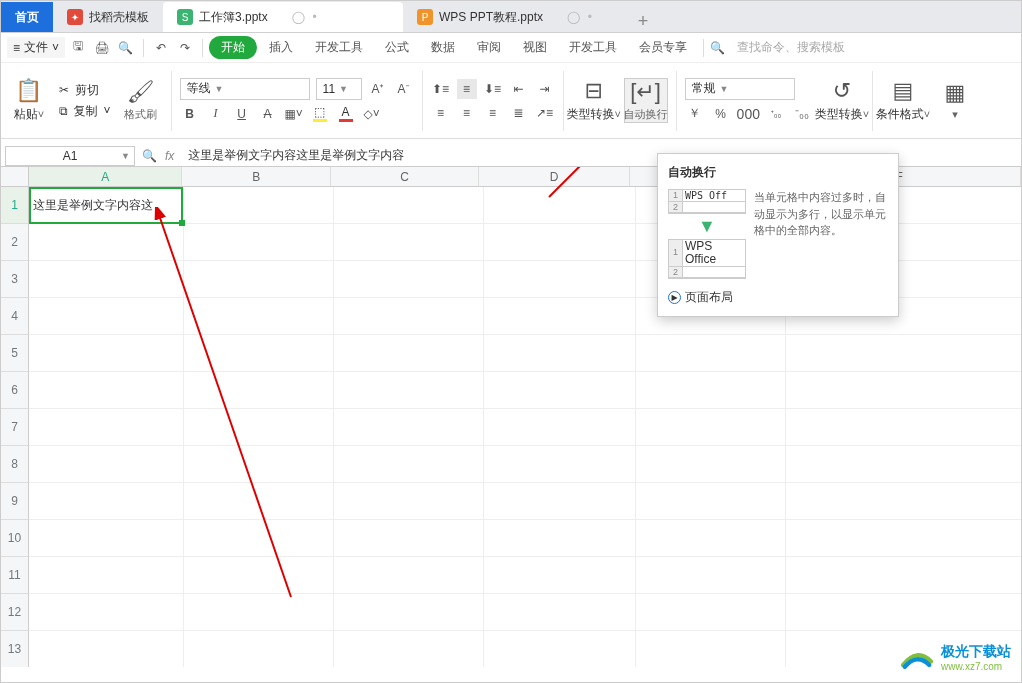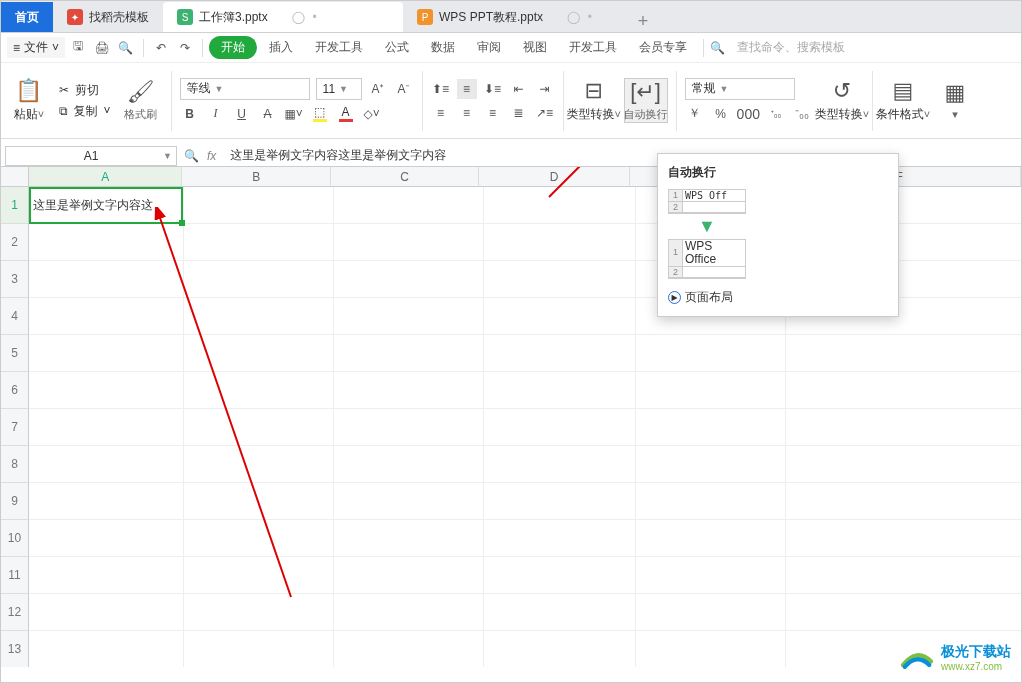--- a/index.html
+++ b/index.html
@@ -32,21 +32,21 @@
 .rvs{width:1px;height:60px;background:#e5e5e5;}
 .select{border:1px solid #ccc;height:22px;display:flex;align-items:center;padding:0 6px;gap:4px;background:#fff;}
 .select .dd{color:#888;font-size:9px;}
 .smbtn{min-width:20px;height:20px;display:flex;align-items:center;justify-content:center;color:#555;}
 .B{font-weight:bold;}
 .I{font-style:italic;font-family:serif;}
 .U{text-decoration:underline;}
 .colorbar{display:flex;flex-direction:column;align-items:center;}
 .colorbar .bar{width:14px;height:3px;}
 .fx-bar{height:22px;display:flex;align-items:center;border-bottom:1px solid #ccc;margin-top:6px;}
-.namebox{width:172px;border:1px solid #ccc;height:20px;display:flex;align-items:center;justify-content:center;margin-left:4px;position:relative;}
+.namebox{width:130px;border:1px solid #ccc;height:20px;display:flex;align-items:center;justify-content:center;margin-left:4px;position:relative;}
 .namebox .dd{position:absolute;right:4px;color:#888;font-size:9px;}
 .fxico{width:30px;text-align:center;color:#888;}
 .fxlabel{font-style:italic;color:#888;margin-right:6px;}
 .fxinput{flex:1;padding:0 8px;}
 .grid-area{position:relative;height:500px;overflow:hidden;}
 .colheads{display:flex;margin-left:28px;height:20px;}
 .colheads .ch{border-right:1px solid #ddd;border-bottom:1px solid #ccc;background:#f5f6f7;display:flex;align-items:center;justify-content:center;color:#666;}
 .corner{position:absolute;left:0;top:0;width:28px;height:20px;background:#f5f6f7;border-right:1px solid #ccc;border-bottom:1px solid #ccc;}
 .rows{position:absolute;left:0;top:20px;}
 .row{display:flex;height:37px;}
@@ -404,20 +404,21 @@
         <div class="mrow">
             <div class="mh" style="line-height:24px">1</div>
             <div class="mc" style="white-space:normal;line-height:12px;"><span>WPS</span><br><span>Office</span></div>
           </div>
         <div class="mrow">
             <div class="mh">2</div>
             <div class="mc"></div>
           </div>
       </div>
     </div>
+    <div class="tt-desc">当单元格中内容过多时，自动显示为多行，以显示单元格中的全部内容。</div>
   </div>
   <div class="tips">
     <div class="circ">▶</div>
     <span>页面布局</span>
   </div>
 </div>
 
 <div class="watermark">
   <svg class="wlogo" viewBox="0 0 40 32">
     <path d="M4 24 Q20 4 36 20" stroke="#7fbf3f" stroke-width="5" fill="none" stroke-linecap="round"></path>

